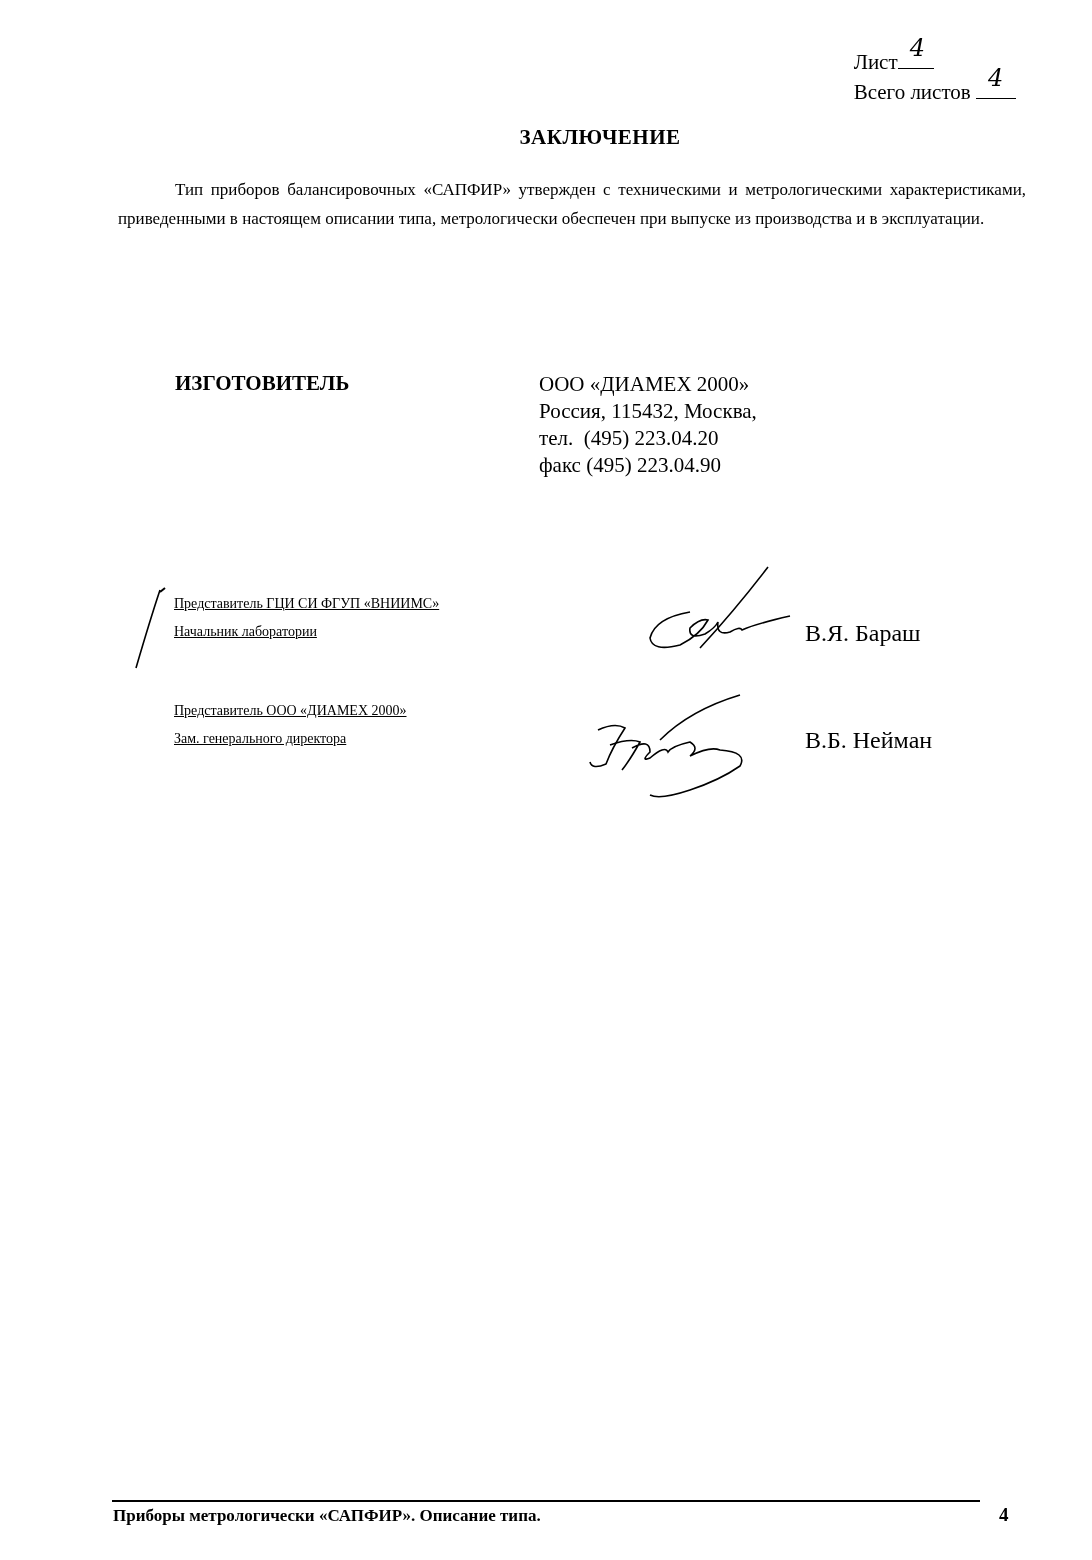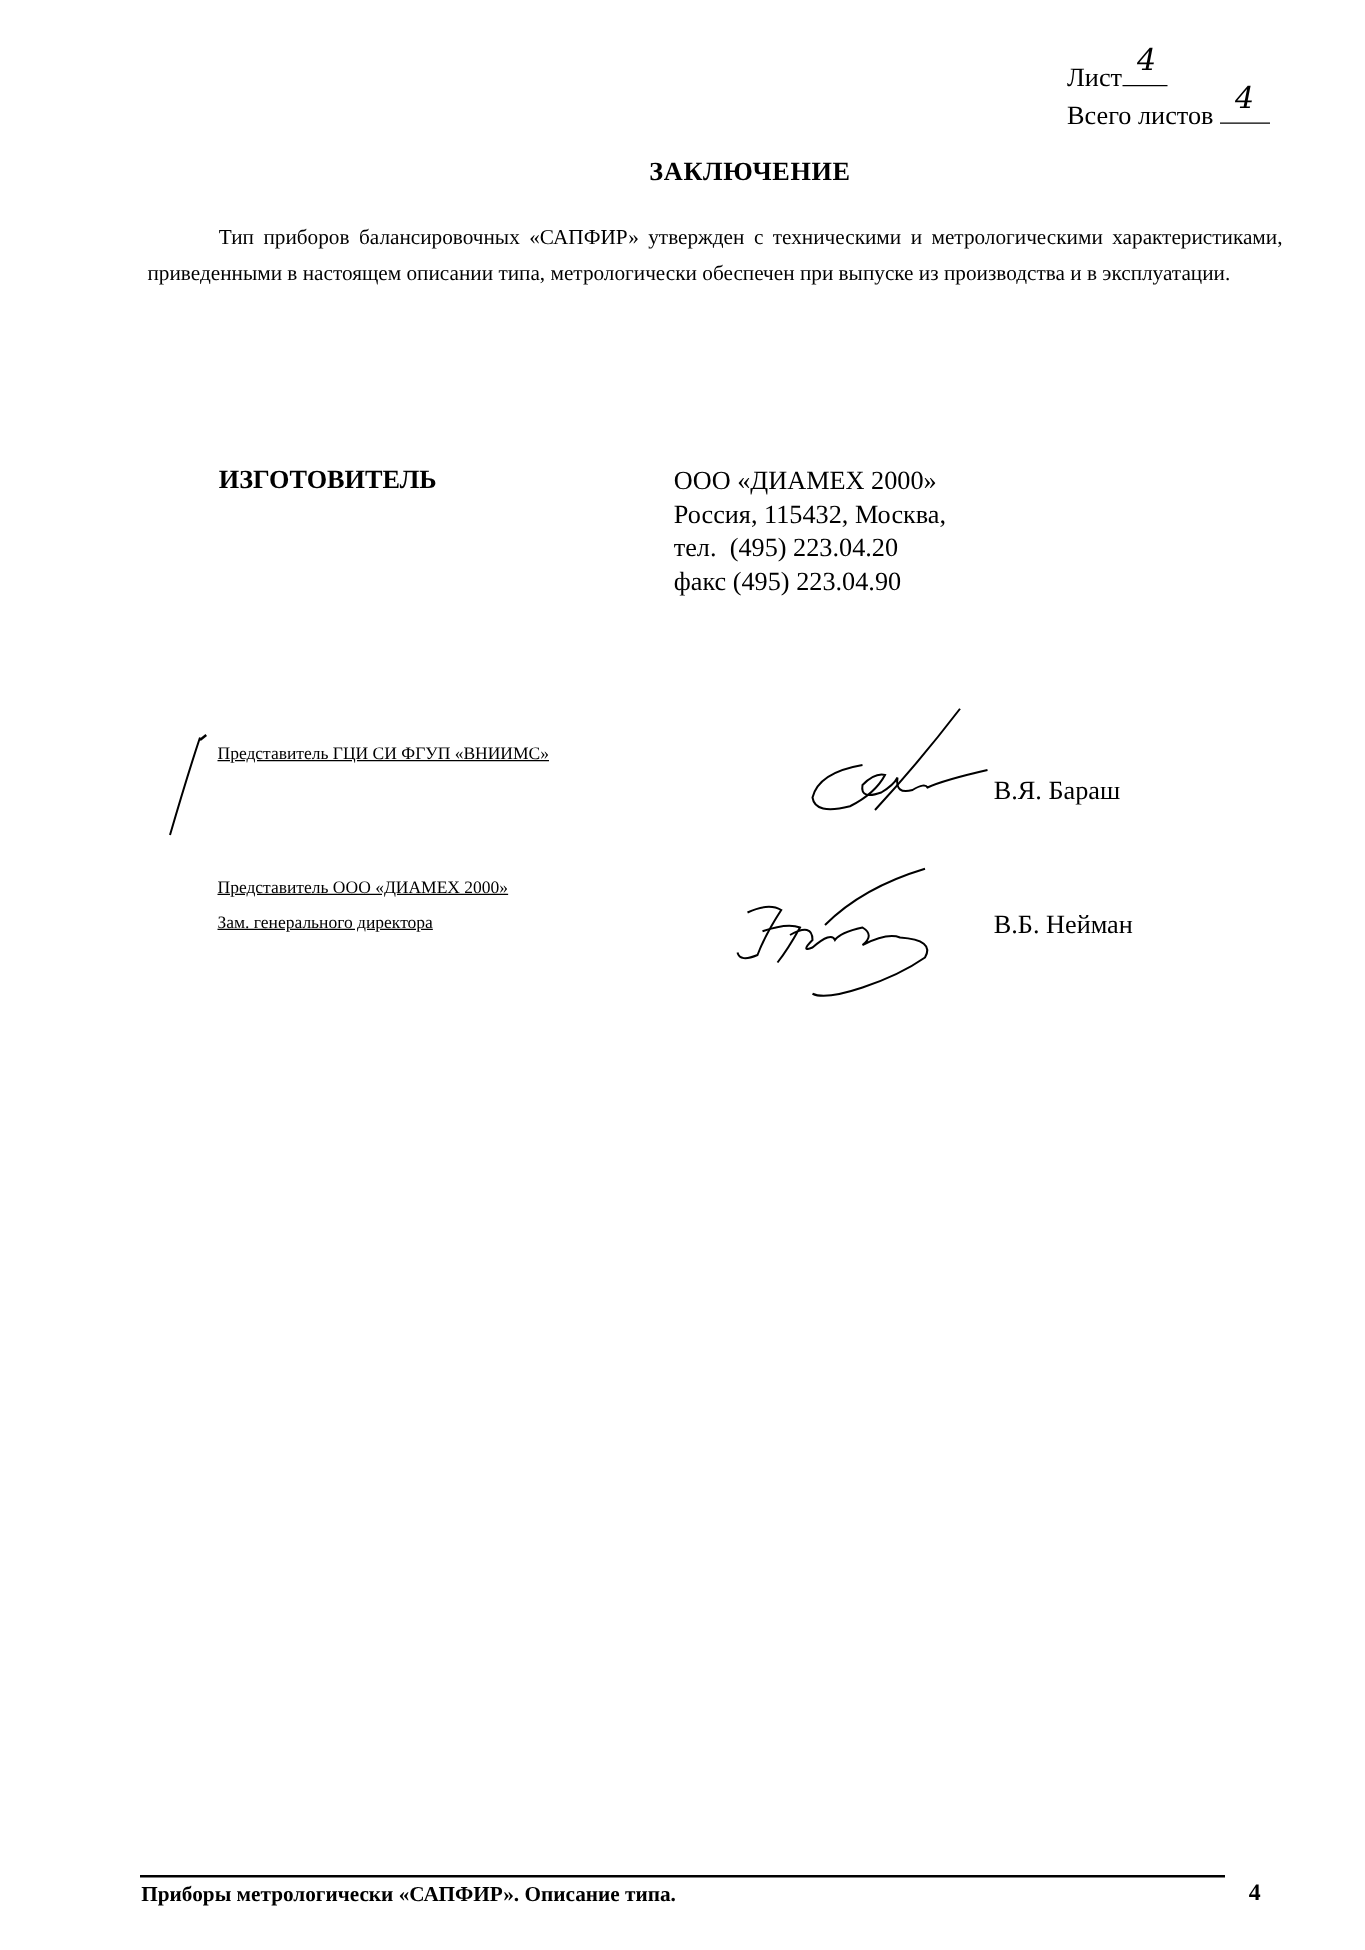--- a/index.html
+++ b/index.html
@@ -11,21 +11,21 @@
     .sheet-info { right: 76px; text-align: left; font-size: 21px; line-height: 28px; }
     .sheet-info .blank { display: inline-block; border-bottom: 1.5px solid #000; width: 36px; height: 22px; vertical-align: baseline; position: relative; }
     .hand { font-family: "DejaVu Serif", serif; font-style: italic; font-size: 24px; position: absolute; left: 12px; top: -12px; }
     .title { left: 0; width: 1200px; text-align: center; top: 125px; font-weight: bold; font-size: 21px; letter-spacing: 0.5px; }
     .para { left: 118px; width: 908px; top: 175px; font-size: 17px; line-height: 29px; white-space: normal; text-align: justify; }
     .para .indent { display: inline-block; width: 57px; }
     .mfr-label { left: 175px; top: 371px; font-weight: bold; font-size: 21px; }
     .mfr-block { left: 539px; top: 371px; font-size: 21px; line-height: 27px; }
     .mfr-block div { white-space: pre; }
     .rep { font-size: 14px; line-height: 28px; text-decoration: underline; }
-    .rep-name { font-size: 21px; }
+    .rep-name { font-size: 24px; margin-left: 10px; }
     .footer-rule { left: 112px; width: 868px; top: 1500px; height: 0; border-top: 2px solid #000; }
     .footer-text { left: 113px; top: 1506px; font-size: 17px; font-weight: bold; }
     .footer-page { left: 999px; top: 1504px; font-size: 19px; font-weight: bold; }
     svg { position: absolute; overflow: visible; }
   </style>
 </head>
 <body>
 
 <div class="abs sheet-info" style="top:46px;">
   <div>
@@ -47,20 +47,21 @@
   <div>тел.  (495) 223.04.20</div>
   <div>факс (495) 223.04.90</div>
 </div>
 
 <svg style="left:0;top:0;width:1px;height:1px;">
   <path d="M160,590 Q150,620 136,668" stroke="#000" stroke-width="1.6" fill="none"></path>
   <path d="M160,592 L165,588" stroke="#000" stroke-width="2" fill="none"></path>
 </svg>
 <div class="abs rep" style="left:174px;top:590px;">
   <div>Представитель ГЦИ СИ ФГУП «ВНИИМС»</div>
+  <div>Начальник лаборатории</div>
 </div>
 <svg style="left:0;top:0;width:1px;height:1px;">
   <path d="M768,567 Q735,610 700,648" stroke="#000" stroke-width="1.6" fill="none"></path>
   <path d="M690,612 Q655,618 650,638 Q652,652 680,645 Q700,635 708,620 Q700,618 690,628 Q688,640 705,634 Q715,628 718,622 Q716,636 730,632 Q740,626 742,630 Q755,624 790,616" stroke="#000" stroke-width="1.6" fill="none"></path>
 </svg>
 <div class="abs rep-name" style="left:795px;top:620px;">В.Я. Бараш</div>
 
 <div class="abs rep" style="left:174px;top:697px;">
   <div>Представитель  ООО «ДИАМЕХ 2000»</div>
   <div>Зам. генерального директора</div>

